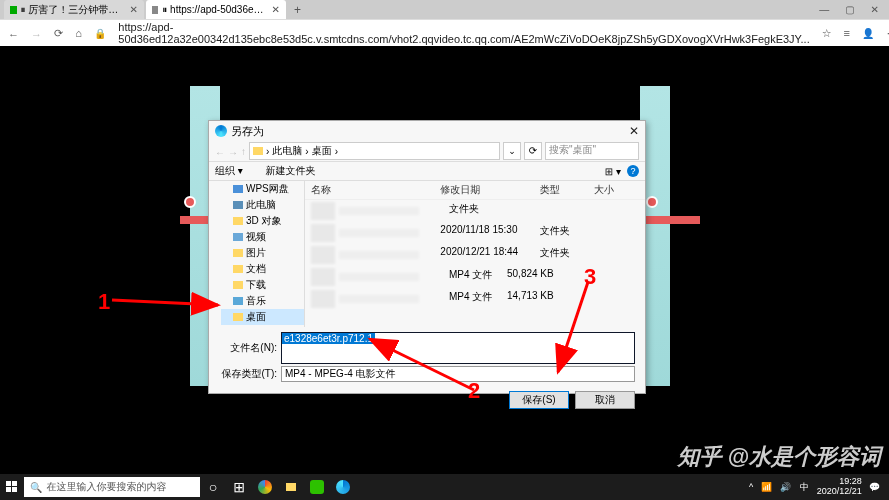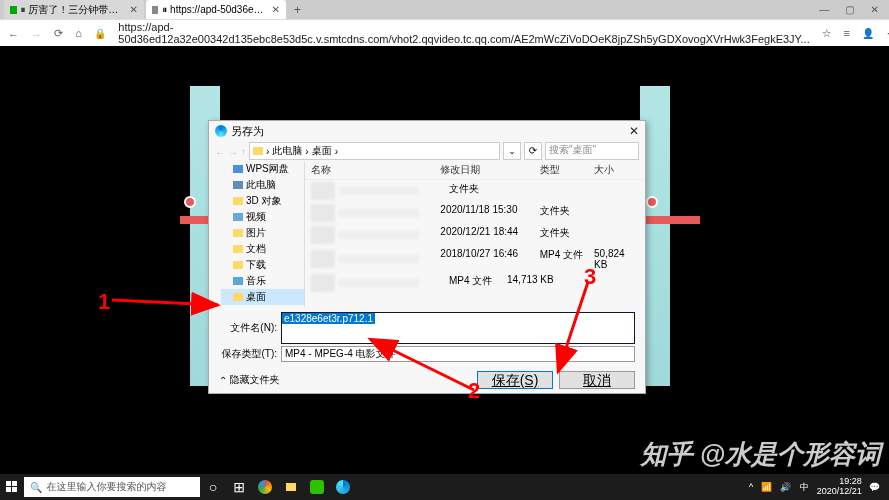--- a/index.html
+++ b/index.html
@@ -44,25 +44,25 @@
     .thumb { width: 24px; height: 18px; background: #e8e8e8; filter: blur(1px); }
     .dlg-fields { padding: 3px 10px; font-size: 10px; }
     .field-row { display: flex; align-items: center; margin: 2px 0; }
     .field-label { width: 62px; text-align: right; padding-right: 4px; }
     .fn-input { flex: 1; border: 1px solid #0f172a; height: 32px; font-size: 10px; }
     .fn-input.selected-text { background: #fff; }
     .sel-span { background: #0078d4; color: #fff; padding: 0 2px; }
     .ft-select { flex: 1; border: 1px solid #999; height: 16px; font-size: 10px; display: flex; align-items: center; padding: 0 3px; background: #fff; }
     .dlg-footer { display: flex; justify-content: flex-end; padding: 4px 10px; gap: 6px; }
     .hide-folder { font-size: 10px; display: flex; align-items: center; margin-right: auto; gap: 2px; }
-    .btn { border: 1px solid #999; background: #e1e1e1; width: 76px; height: 18px; font-size: 14px; text-decoration: underline; }
+    .btn { border: 1px solid #999; background: #e1e1e1; width: 60px; height: 18px; font-size: 10px; }
     .btn.primary { background: #e1e1e1; border: 1px solid #0078d4; }
     .ann { position: absolute; font-family: Arial; font-size: 22px; color: #f00; font-weight: bold; pointer-events: none; }
     .arrow { position: absolute; pointer-events: none; }
-    .watermark { position: absolute; bottom: 28px; right: 8px; color: #ccc; font-size: 26px; font-weight: bold; font-style: italic; }
+    .watermark { position: absolute; bottom: 28px; right: 8px; color: #ccc; font-size: 22px; font-weight: bold; font-style: italic; }
     .taskbar { position: absolute; bottom: 0; left: 0; right: 0; height: 26px; background: #1c1c1c; display: flex; align-items: center; }
     .start { width: 24px; height: 26px; display: flex; align-items: center; justify-content: center; }
     .search-bar { background: #fff; height: 20px; width: 176px; font-size: 10px; display: flex; align-items: center; gap: 4px; padding: 0 6px; color: #555; }
     .task-ico { width: 26px; height: 26px; display: flex; align-items: center; justify-content: center; color: #fff; font-size: 14px; }
     .tray { margin-left: auto; display: flex; align-items: center; color: #fff; font-size: 9px; gap: 8px; padding-right: 8px; }
     .tray-time { text-align: right; line-height: 1.1; }
     .folder-ico { width: 10px; height: 8px; background: #ffd866; }
   </style>
 </head>
 <body>
@@ -123,20 +123,27 @@
       <span>›</span>
       <span>此电脑</span>
       <span>›</span>
       <span>桌面</span>
       <span>›</span>
     </div>
     <div class="down-btn" style="font-size:9px;text-align:center;line-height:16px">⌄</div>
     <div class="refresh-btn">⟳</div>
     <div class="search-box">搜索"桌面"</div>
   </div>
+  <div class="dlg-toolbar">
+    <span>组织 ▾</span>
+    <span style="margin:0 10px">&nbsp;</span>
+    <span>新建文件夹</span>
+    <span style="margin-left:auto">⊞ ▾</span>
+    <span class="tool-help" style="margin-left:6px">?</span>
+  </div>
   <div class="dlg-body">
     <div class="tree" id="tree">
         <div class="tree-item">
           <span class="folder-ico" style="background: rgb(74, 144, 217);"></span>
           <span>WPS网盘</span>
         </div>
         <div class="tree-item">
           <span class="folder-ico" style="background: rgb(90, 143, 184);"></span>
           <span>此电脑</span>
         </div>
@@ -204,21 +211,20 @@
             </div>
             <div class="col-d">2020/12/21 18:44</div>
             <div class="col-t">文件夹</div>
             <div class="col-s"></div>
           </div>
           <div class="file-row">
             <div class="col-n">
               <span class="thumb"></span>
               <span style="width:80px;height:8px;background:#eee;filter:blur(1px)"></span>
             </div>
-            <div class="col-d">2018/10/27 16:46</div>
             <div class="col-t">MP4 文件</div>
             <div class="col-s">50,824 KB</div>
           </div>
           <div class="file-row">
             <div class="col-n">
               <span class="thumb"></span>
               <span style="width:80px;height:8px;background:#eee;filter:blur(1px)"></span>
             </div>
             <div class="col-t">MP4 文件</div>
             <div class="col-s">14,713 KB</div>

